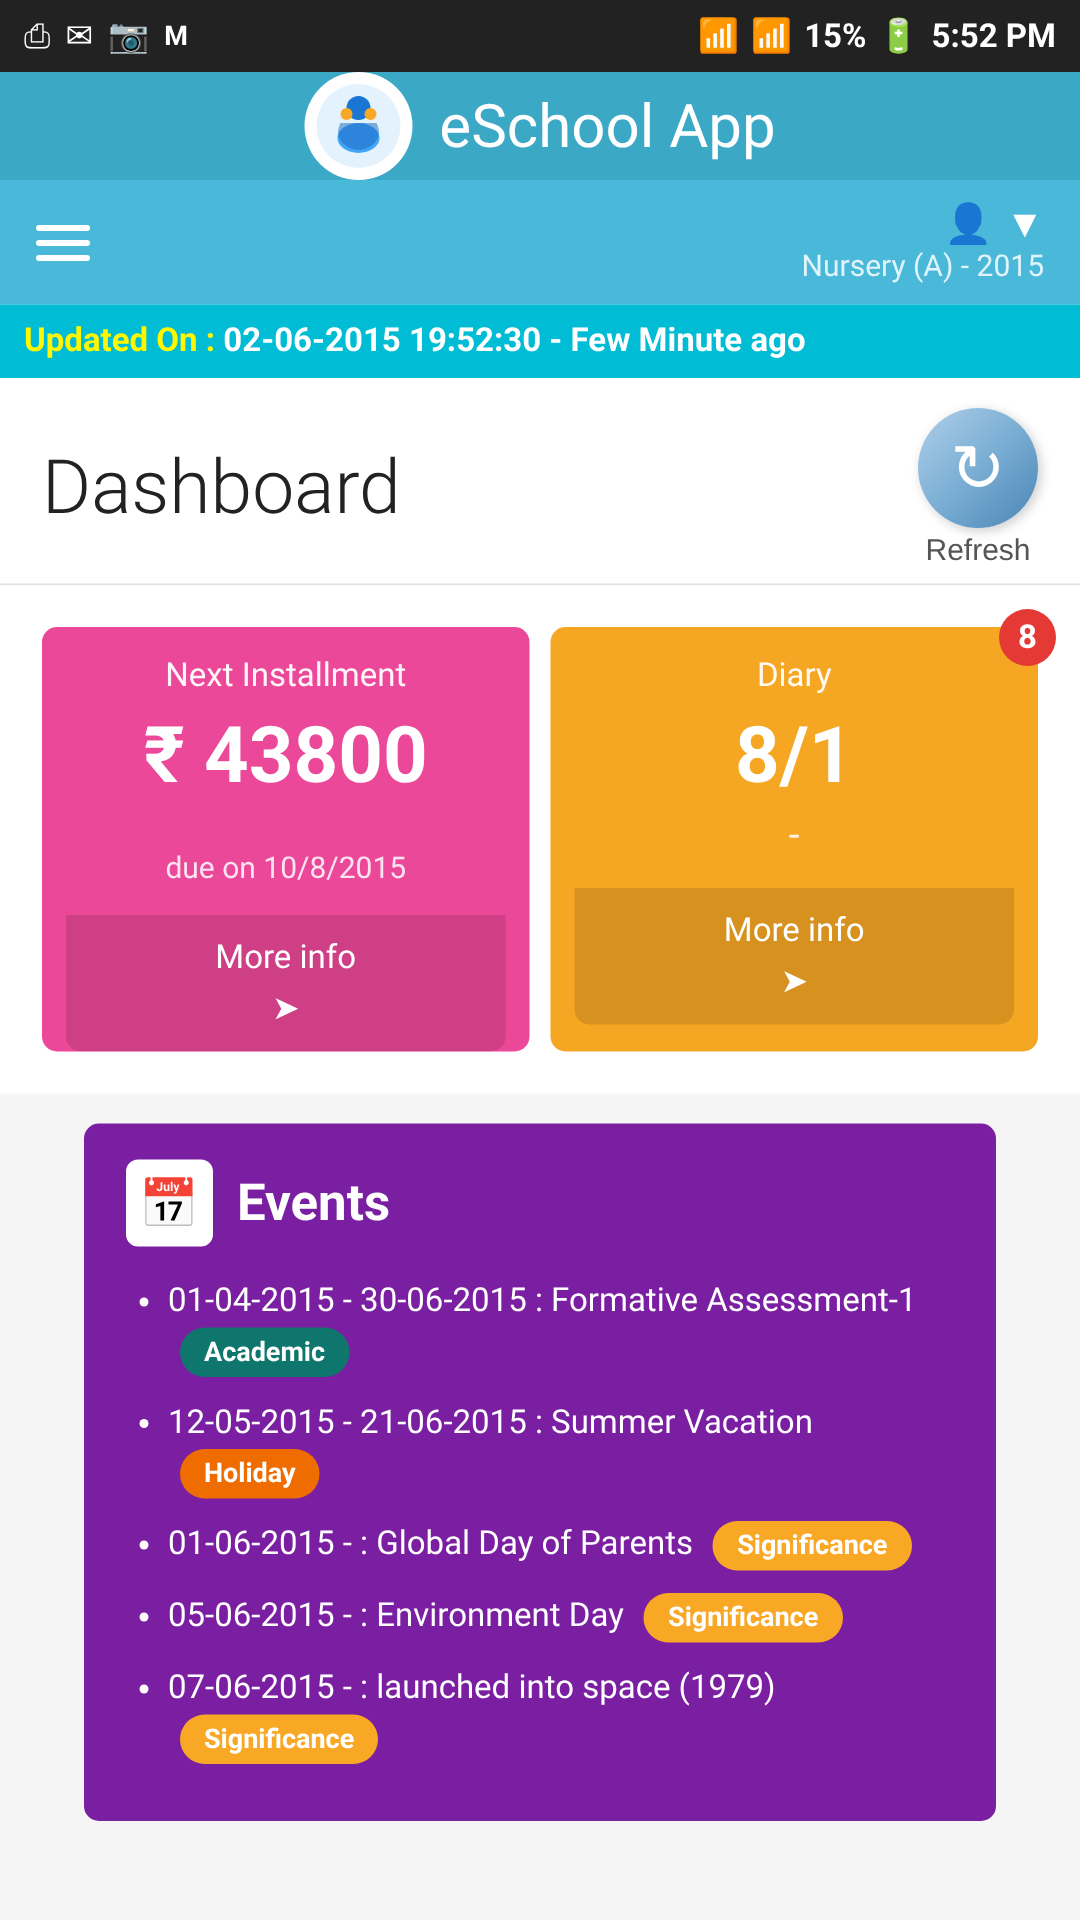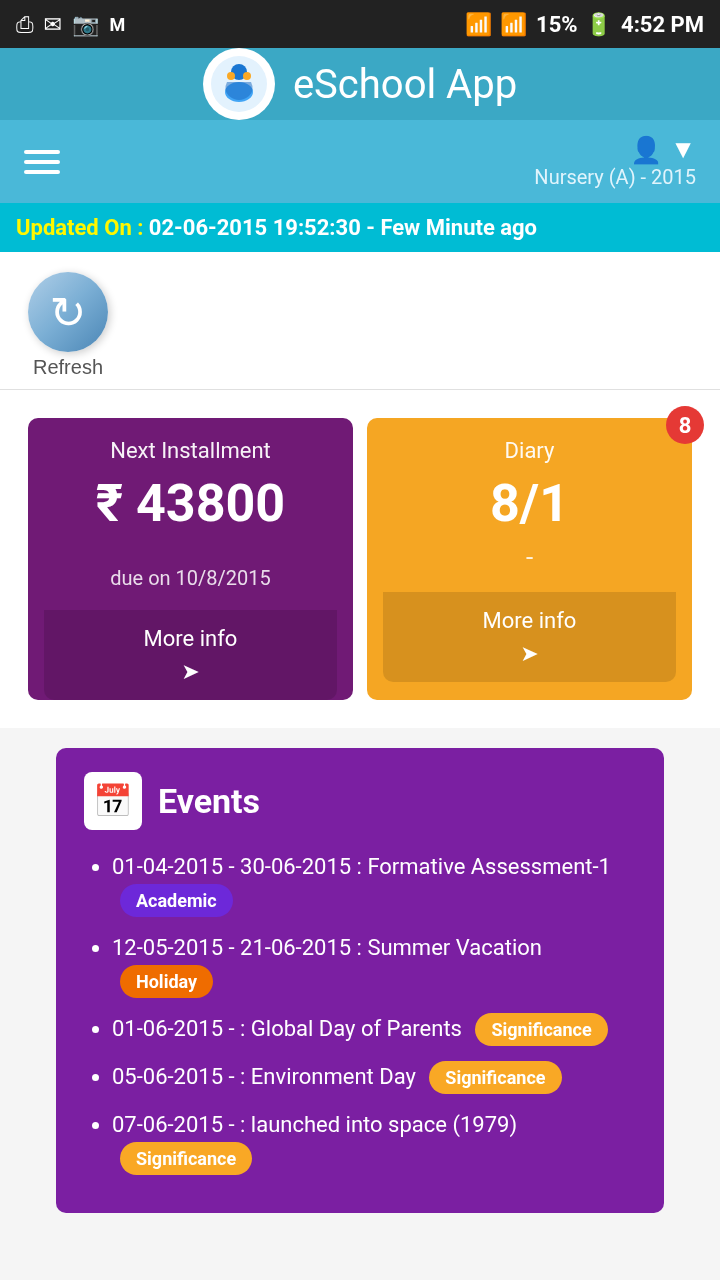--- a/index.html
+++ b/index.html
@@ -98,21 +98,21 @@
     }
     .card {
       flex: 1;
       border-radius: 10px;
       padding: 20px 16px 0 16px;
       display: flex; flex-direction: column; align-items: center;
       position: relative;
       overflow: visible;
     }
     .card-left {
-      background: #701a75;
+      background: #ec4899;
       margin-right: 14px;
     }
     .card-right {
       background: #f5a623;
     }
     .card-title { color: #fff; font-size: 22px; margin-bottom: 10px; opacity: 0.95; }
     .card-value { color: #fff; font-size: 52px; font-weight: bold; margin-bottom: 8px; }
     .card-sub { color: rgba(255,255,255,0.85); font-size: 20px; margin-bottom: 10px; margin-top: 24px; }
     .card-dash { color: rgba(255,255,255,0.85); font-size: 26px; margin-bottom: 10px; }
     .card-more {
@@ -168,41 +168,41 @@
       margin-bottom: 14px;
     }
     .tag {
       display: inline-block;
       border-radius: 20px;
       padding: 3px 16px;
       font-size: 18px;
       font-weight: bold;
       margin-left: 8px;
     }
-    .tag-academic { background: #6d28d9; color: #fff; }
+    .tag-academic { background: #0f766e; color: #fff; }
     .tag-holiday { background: #ef6c00; color: #fff; }
     .tag-significance { background: #f9a825; color: #fff; }
     .tag-significance2 { background: #f9a825; color: #fff; }
   </style>
 </head>
 <body>
 
 <div class="status-bar">
   <div class="status-bar-left">
     <span>⎙</span>
     <span>✉</span>
     <span>📷</span>
     <span style="font-size:18px;font-weight:bold;">M</span>
   </div>
   <div class="status-bar-right">
     <span>📶</span>
     <span>📶</span>
     <span>15%</span>
     <span>🔋</span>
-    <span>4:52 PM</span>
+    <span>5:52 PM</span>
   </div>
 </div>
 
 <div class="app-header">
   <div class="app-logo">
     <svg viewBox="0 0 60 60" xmlns="http://www.w3.org/2000/svg">
       <circle cx="30" cy="30" r="28" fill="#e3f2fd"></circle>
       <circle cx="30" cy="18" r="8" fill="#1976d2"></circle>
       <ellipse cx="30" cy="38" rx="14" ry="10" fill="#42a5f5"></ellipse>
       <path d="M18 28 Q14 36 20 42 Q30 50 40 42 Q46 36 42 28" fill="#1565c0" opacity="0.5"></path>
@@ -227,20 +227,21 @@
     <div class="user-class">Nursery (A) - 2015</div>
   </div>
 </div>
 
 <div class="update-banner">
   <span class="label">Updated On :</span>
   <span>02-06-2015 19:52:30 - Few Minute ago</span>
 </div>
 
 <div class="dashboard-header">
+  <div class="dashboard-title">Dashboard</div>
   <button class="refresh-btn">
     <div class="refresh-icon-circle">↻</div>
     <span class="refresh-label">Refresh</span>
   </button>
 </div>
 
 <div style="background:#fff; padding: 0 28px 28px 28px;">
   <div class="cards-row" style="padding:0; padding-top:28px;">
 
     <div class="card card-left">

